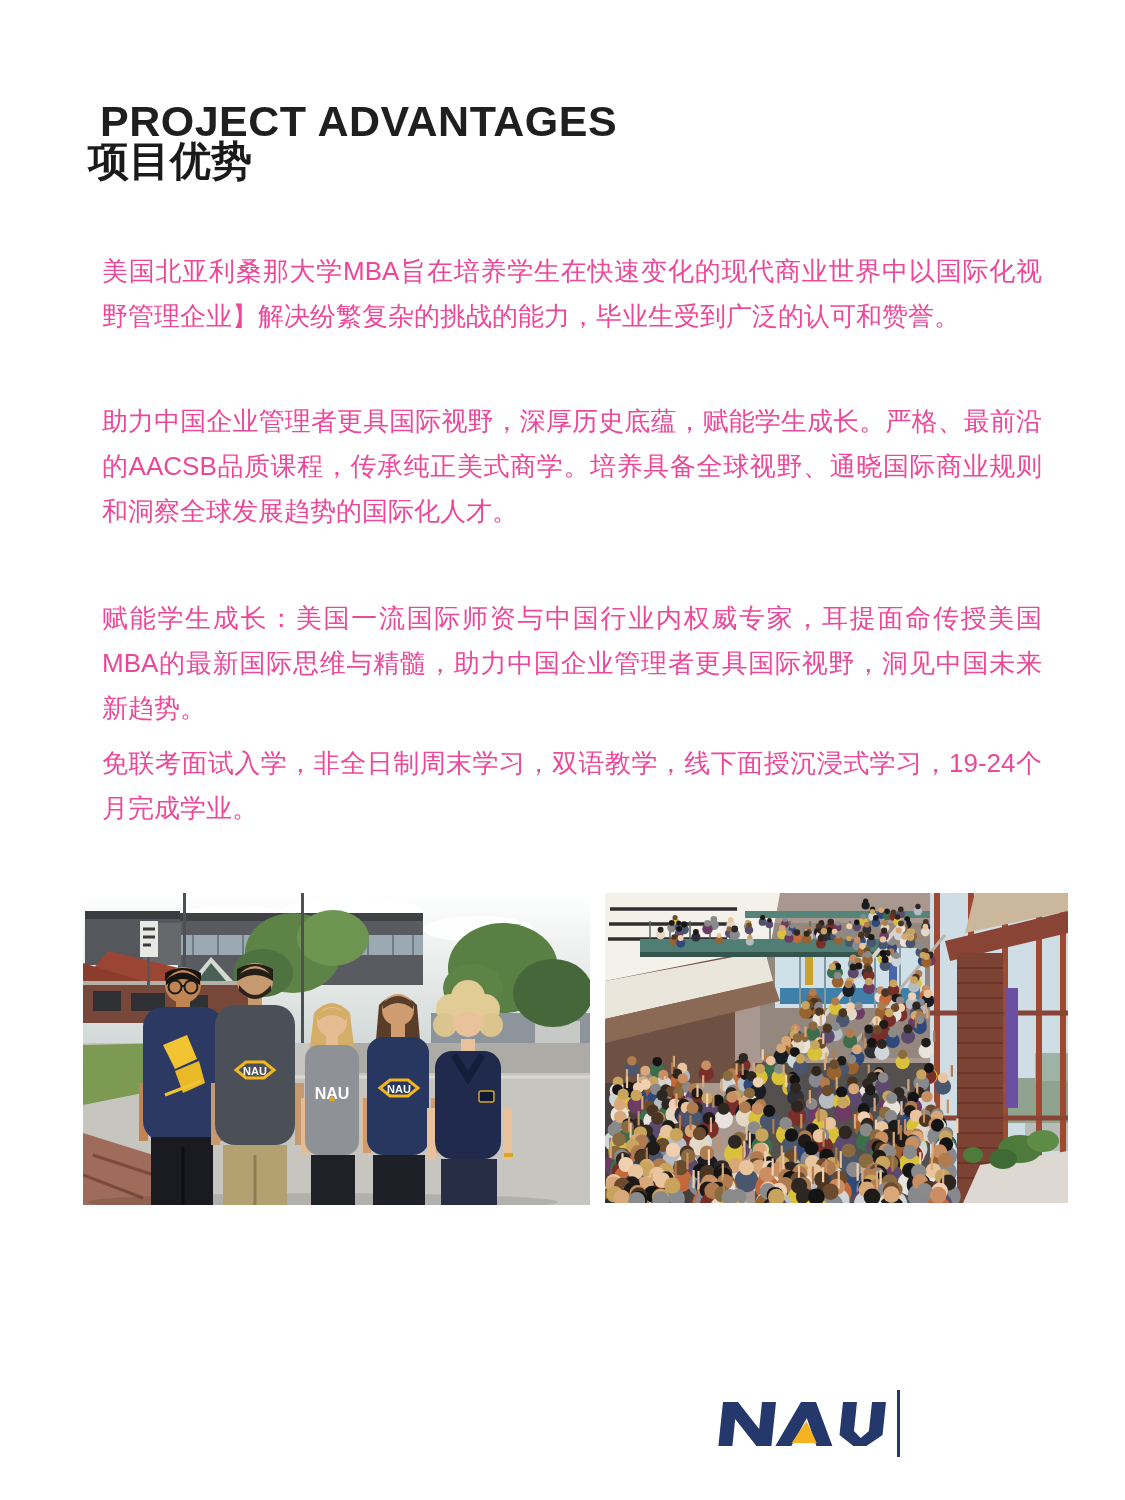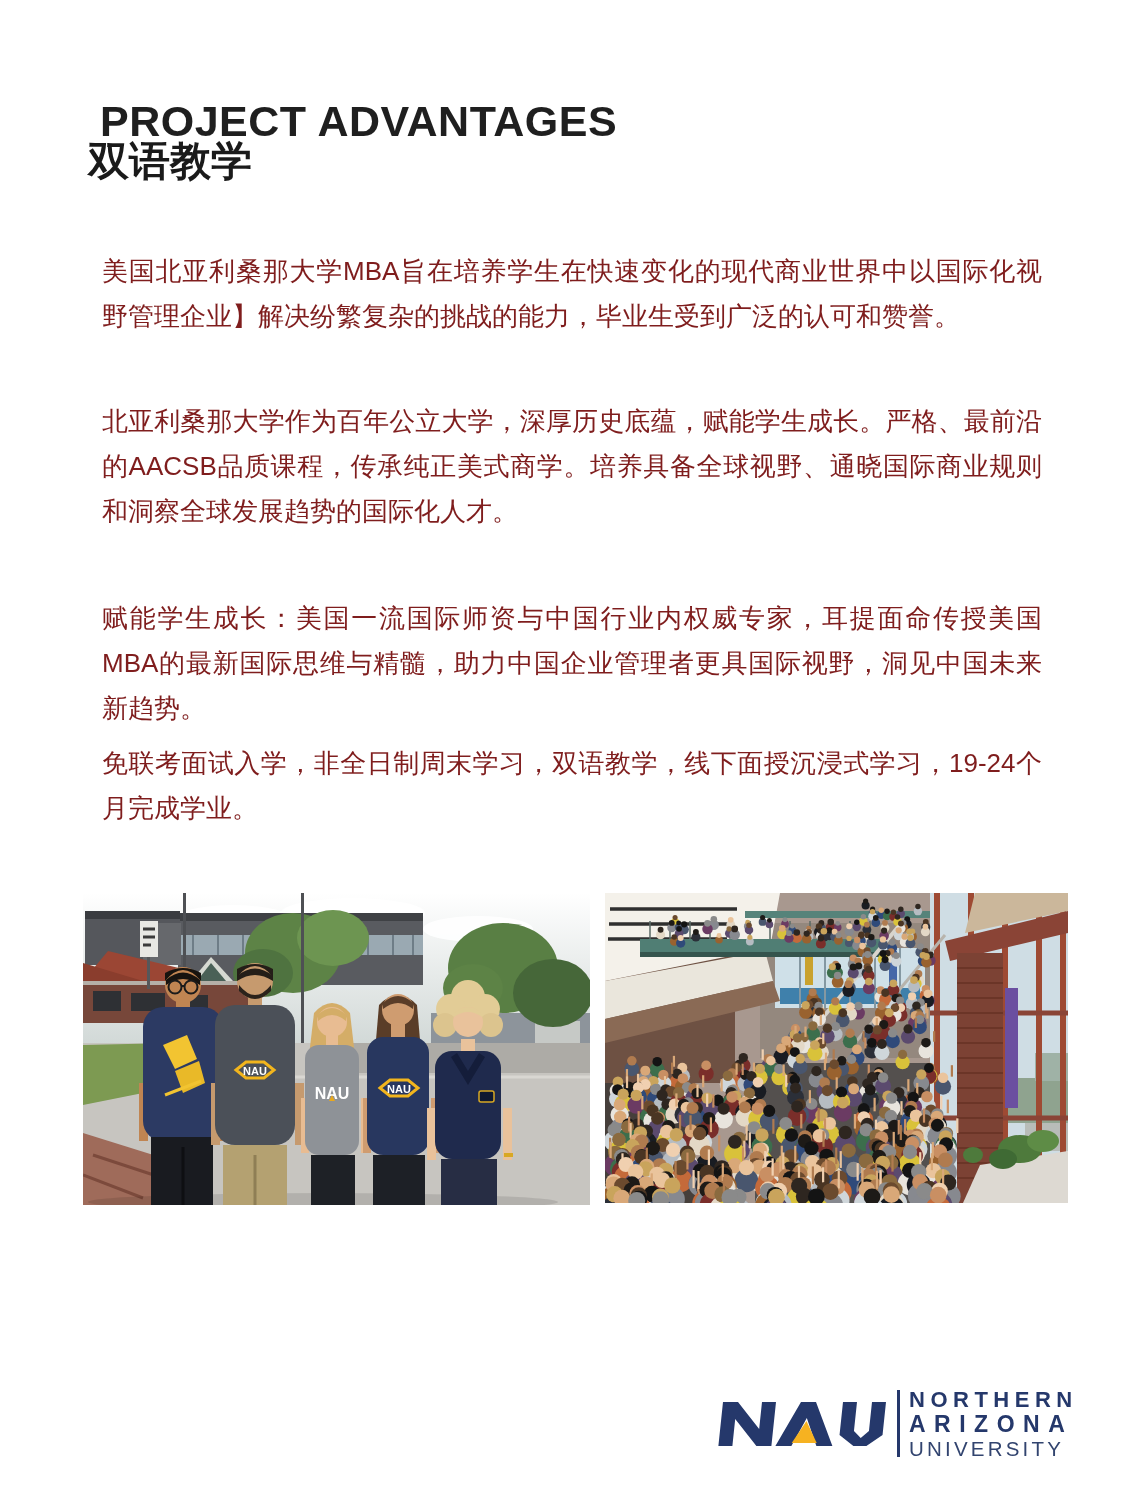--- a/index.html
+++ b/index.html
@@ -3,21 +3,21 @@
 <meta charset="utf-8">
 <style>
   html,body{margin:0;padding:0;background:#ffffff;}
   .page{position:relative;width:1125px;height:1500px;background:#fff;overflow:hidden;
         font-family:"Liberation Sans","DejaVu Sans",sans-serif;}
   .title-en{position:absolute;left:88px;top:86px;margin:12px;font-size:43px;font-weight:700;
         color:#1f1f1f;letter-spacing:0.5px;line-height:1.1;}
   .title-zh{position:absolute;left:88px;top:138px;margin:0;font-size:41px;font-weight:700;
         color:#1a1a1a;line-height:1.15;}
   .para{position:absolute;left:102px;width:940px;margin:0;font-size:26px;line-height:45px;
-        color:#7f1d1d;text-align:justify;text-justify:inter-ideograph;}
+        color:#ec4899;text-align:justify;text-justify:inter-ideograph;}
   .para-1{top:249px;}
   .para-2{top:399px;}
   .para-3{top:596px;}
   .para-4{top:741px;}
   .photo{position:absolute;display:block;background:#eee;}
   .photo-left{left:83px;top:893px;width:507px;height:312px;}
   .photo-right{left:605px;top:893px;width:463px;height:310px;}
   .nau-logo{position:absolute;left:717px;top:1388px;width:370px;height:72px;}
   .nau-mark{position:absolute;left:0;top:14px;width:170px;height:44px;}
   .nau-divider{position:absolute;left:180px;top:2px;width:3px;height:67px;background:#25386b;}
@@ -26,24 +26,24 @@
   .wm-1{font-size:22px;font-weight:700;letter-spacing:5.5px;line-height:24px;}
   .wm-2{font-size:23px;font-weight:700;letter-spacing:8.5px;line-height:25px;}
   .wm-3{font-size:20.5px;font-weight:400;letter-spacing:3.2px;line-height:24px;color:#32446f;}
 </style>
 </head>
 <body>
 
 <div class="page">
 
   <h1 class="title-en">PROJECT ADVANTAGES</h1>
-  <h2 class="title-zh">双语教学</h2>
+  <h2 class="title-zh">项目优势</h2>
 
   <p class="para para-1">美国北亚利桑那大学MBA旨在培养学生在快速变化的现代商业世界中以国际化视野管理企业】解决纷繁复杂的挑战的能力，毕业生受到广泛的认可和赞誉。</p>
-  <p class="para para-2">北亚利桑那大学作为百年公立大学，深厚历史底蕴，赋能学生成长。严格、最前沿的AACSB品质课程，传承纯正美式商学。培养具备全球视野、通晓国际商业规则和洞察全球发展趋势的国际化人才。</p>
+  <p class="para para-2">助力中国企业管理者更具国际视野，深厚历史底蕴，赋能学生成长。严格、最前沿的AACSB品质课程，传承纯正美式商学。培养具备全球视野、通晓国际商业规则和洞察全球发展趋势的国际化人才。</p>
   <p class="para para-3">赋能学生成长：美国一流国际师资与中国行业内权威专家，耳提面命传授美国MBA的最新国际思维与精髓，助力中国企业管理者更具国际视野，洞见中国未来新趋势。</p>
   <p class="para para-4">免联考面试入学，非全日制周末学习，双语教学，线下面授沉浸式学习，19-24个月完成学业。</p>
 
   <svg class="photo photo-left" viewBox="0 0 507 312" preserveAspectRatio="none" role="img">
     <defs>
       <linearGradient id="sky" x1="0" y1="0" x2="0" y2="1">
         <stop offset="0" stop-color="#ffffff"></stop>
           <stop offset="1" stop-color="#ccd4d2"></stop>
       </linearGradient>
       <g id="shirtlogo">
@@ -2198,20 +2198,15 @@
     <svg class="nau-mark" viewBox="0 0 170 44">
       <title>NAU</title>
       <g transform="skewX(-6) translate(4,0)" fill="#25386b">
         <path d="M2,44 V0 H17 L41,27 V0 H55 V44 H40 L16,17 V44 Z"></path>
         <path d="M59,44 L80,0 H95 L116,44 H100 L87.5,16 L75,44 Z"></path>
         <polygon points="87.5,19 100,41 75,41" fill="#f6b221"></polygon>
         <path d="M122,0 H136 V29 L143.5,36 L151,29 V0 H165 V33 L150,44 H137 L122,33 Z"></path>
       </g>
     </svg>
     <div class="nau-divider"></div>
-    <div class="nau-wordmark">
-      <span class="wm-line wm-1">NORTHERN</span>
-      <span class="wm-line wm-2">ARIZONA</span>
-      <span class="wm-line wm-3">UNIVERSITY</span>
-    </div>
   </div>
 
 </div>
 
 </body></html>

